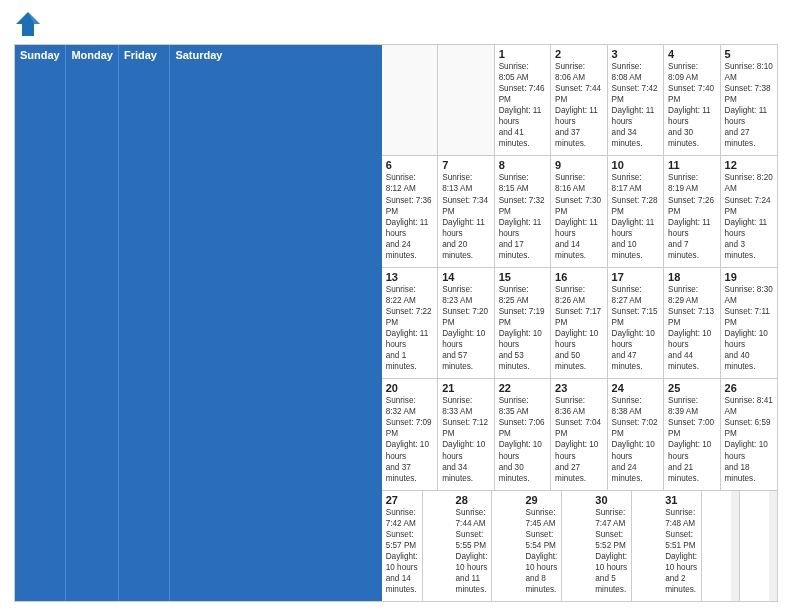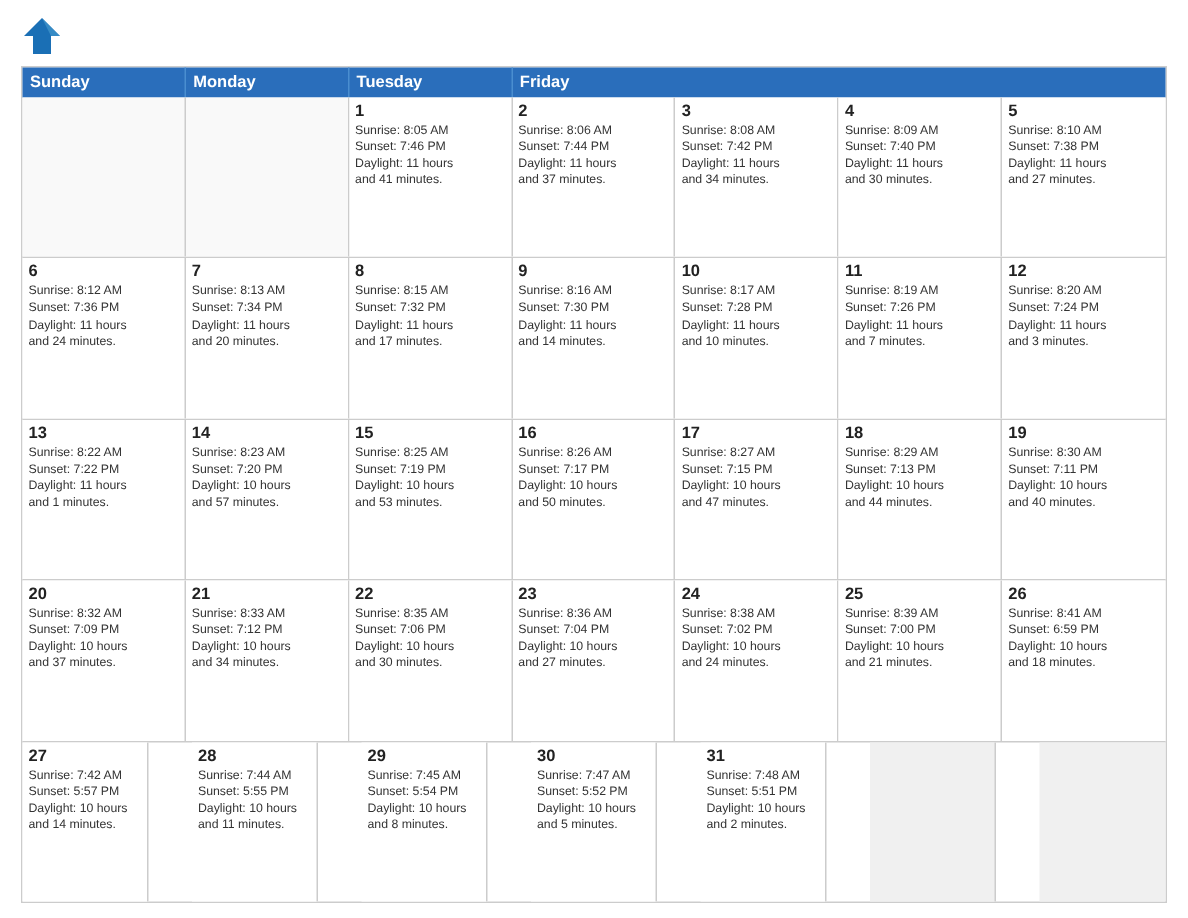--- a/index.html
+++ b/index.html
@@ -56,21 +56,21 @@
       color: #333;
       line-height: 1.1;
     }
     .subtitle {
       font-size: 14px;
       color: #555;
     }
     .calendar {
       flex: 1;
       display: flex;
-      flex-direction: column;
+      flex-direction: row;
       border: 1px solid #ccc;
     }
     .cal-header-row {
       display: grid;
       grid-template-columns: repeat(7, 1fr);
       background: #2a6ebb;
     }
     .cal-header-cell {
       color: #fff;
       font-size: 11px;
@@ -135,22 +135,22 @@
     <div class="title-block">
       <div class="main-title"></div>
       <div class="subtitle"></div>
     </div>
   </div>
 
   <div class="calendar">
     <div class="cal-header-row">
     <div class="cal-header-cell">Sunday</div>
         <div class="cal-header-cell">Monday</div>
-        <div class="cal-header-cell">Tuesday</div>
         <div class="cal-header-cell">Friday</div>
+        <div class="cal-header-cell">Saturday</div>
       </div>
     <div class="cal-body">
     <div class="cal-row">
           <div class="cal-cell empty"></div>
           <div class="cal-cell empty"></div>
           <div class="cal-cell">
             <span class="day-num">1</span>
             <span class="cell-line">Sunrise: 8:05 AM</span>
             <span class="cell-line">Sunset: 7:46 PM</span>
             <span class="cell-line">Daylight: 11 hours</span>

